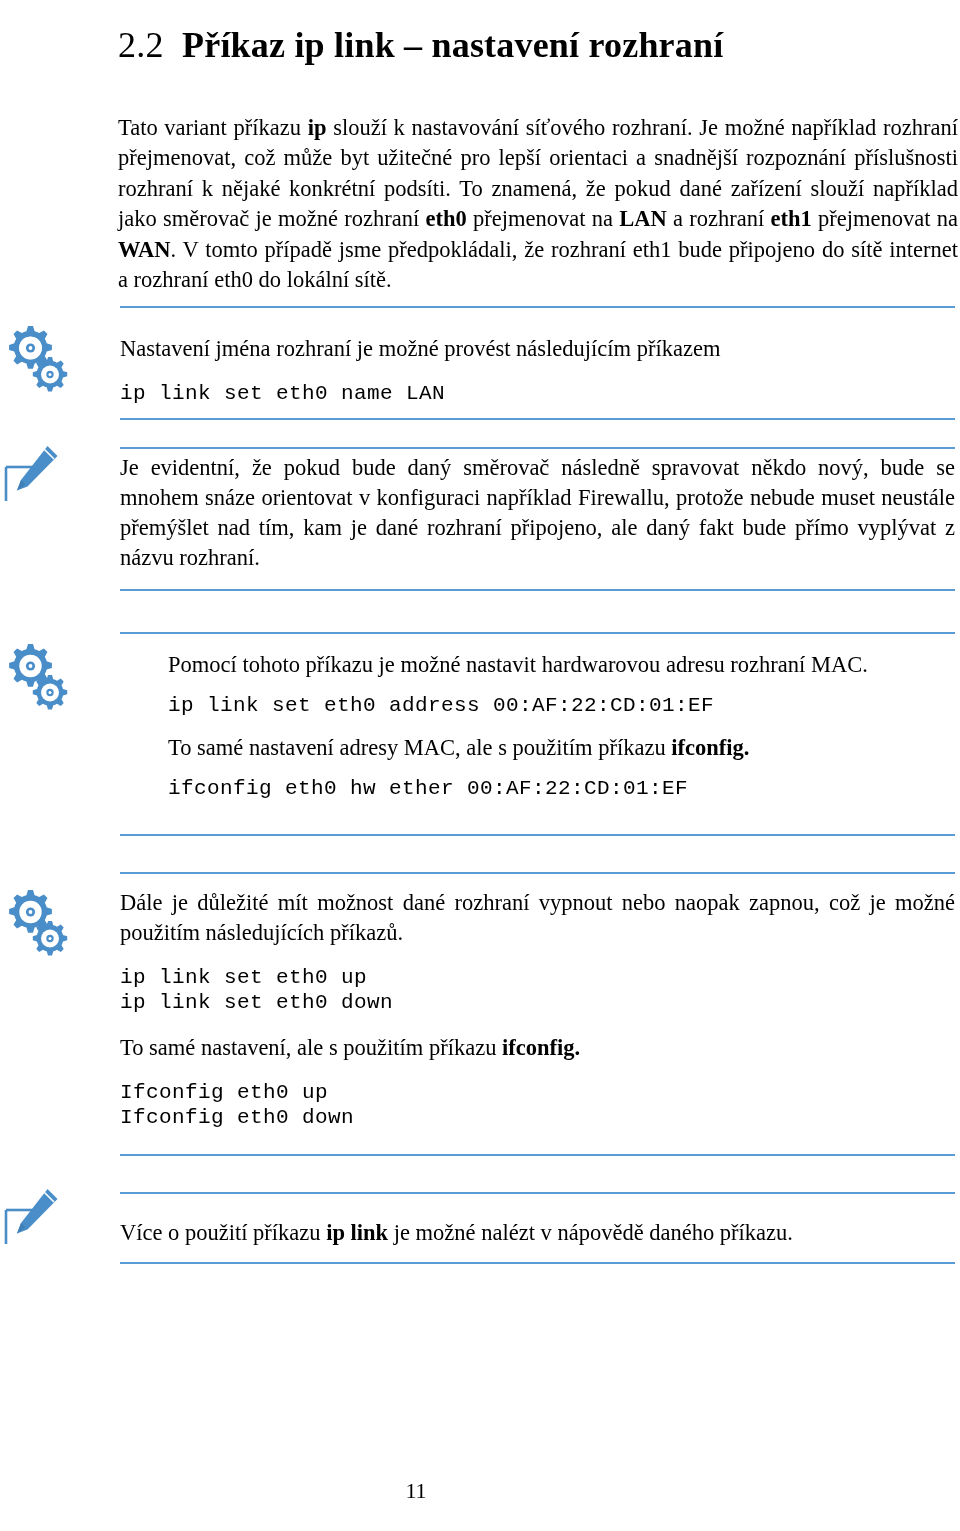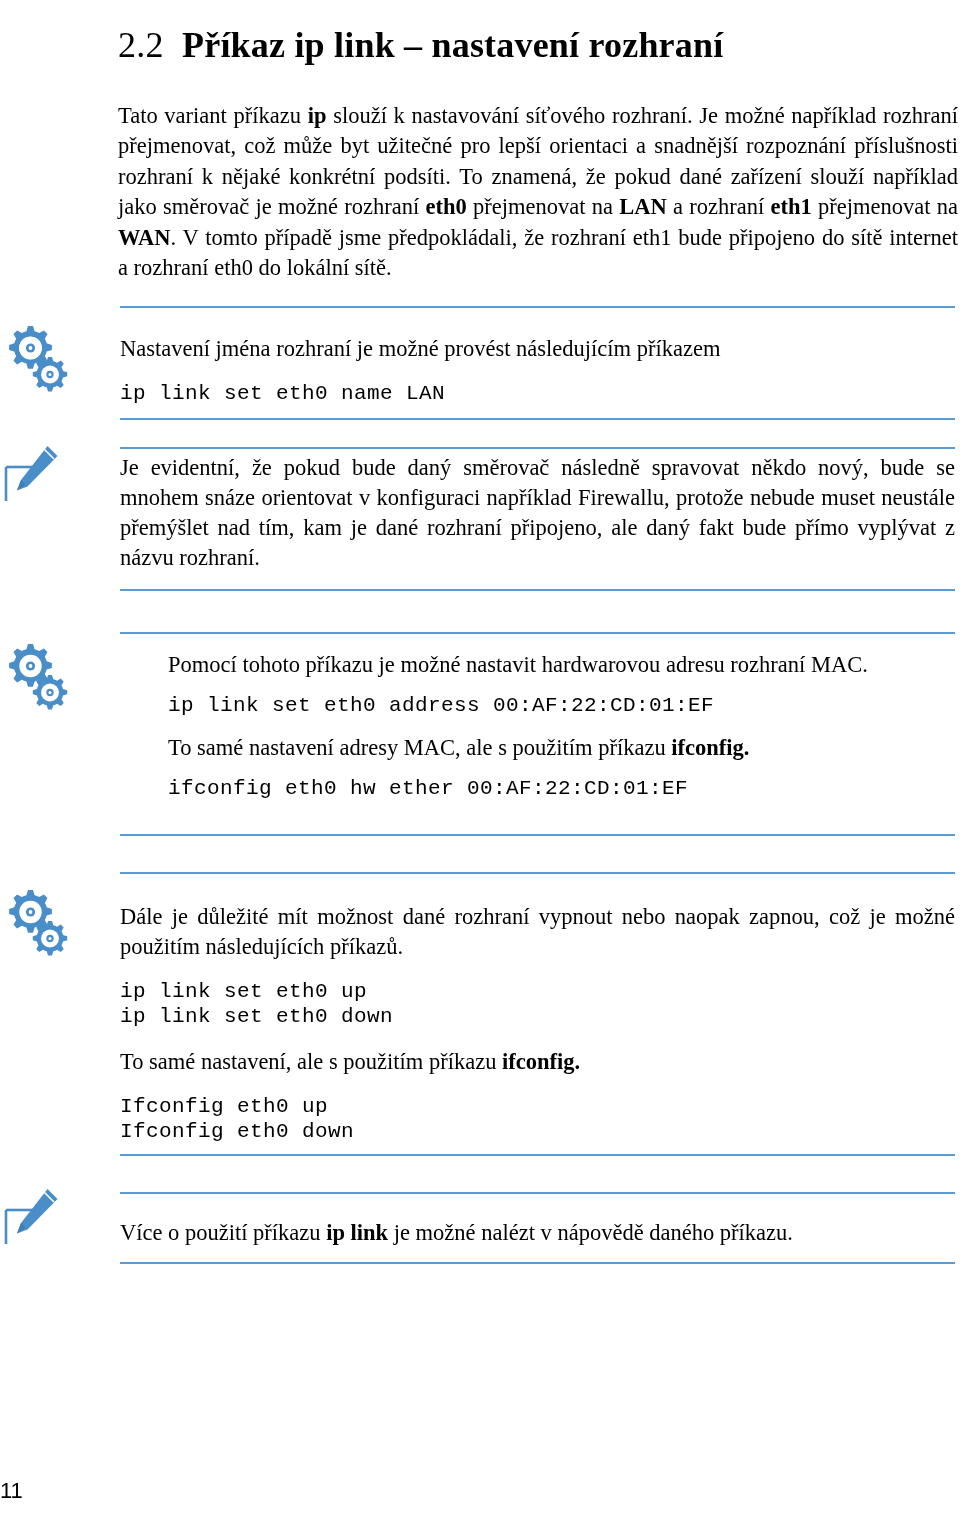--- a/index.html
+++ b/index.html
@@ -40,21 +40,21 @@
   .body-para {
     position: absolute;
     left: 118px;
     width: 840px;
     text-align: justify;
     font-size: 22.5px;
     line-height: 30.5px;
     text-justify: inter-word;
   }
   .body-para b { font-weight: bold; }
-  #intro-para { top: 78px; }
+  #intro-para { top: 90px; }
 
   
   .callout {
     position: absolute;
     left: 0;
     width: 960px;
   }
   .callout .rule {
     position: absolute;
     left: 120px;
@@ -97,40 +97,41 @@
   .sp-18 { height: 18px; }
 
   
   #callout-rename   { top: 306px;  height: 114px; }
   #callout-rename .content { padding-top: 26px; }
   #callout-note-1   { top: 447px;  height: 144px; }
   #callout-note-1 .content { padding-top: 4px; }
   #callout-mac      { top: 632px;  height: 204px; }
   #callout-mac .content { padding-top: 16px; margin-left: 48px; }
   #callout-updown   { top: 872px;  height: 284px; }
-  #callout-updown .content { padding-top: 28px; }
+  #callout-updown .content { padding-top: 14px; }
   #callout-note-2   { top: 1192px; height: 72px; }
   #callout-note-2 .content { padding-top: 24px; }
 
   
   .icon svg { display: block; width: 100%; height: 100%; }
   #icon-gears-1 { left: 2px;  top: 18px; }
   #icon-pencil-1{ left: 0px;  top: -8px; }
   #icon-gears-2 { left: 2px;  top: 10px; }
   #icon-gears-3 { left: 2px;  top: 16px; }
   #icon-pencil-2{ left: 0px;  top: -10px; }
 
   
   .page-number {
     position: absolute;
     left: 0;
     right: 0;
     top: 1478px;
+    text-align: center;
     font-size: 22px;
-    font-family: Liberation Sans, sans-serif;
+    font-family: Liberation Serif, serif;
   }
 </style>
 </head>
 <body>
 
 <div class="page">
 
   <h1 class="heading">
     <span class="num">2.2</span><span>&nbsp;&nbsp;</span><span>Příkaz </span><span class="b">ip link</span><span> – nastavení rozhraní</span>
   </h1>

